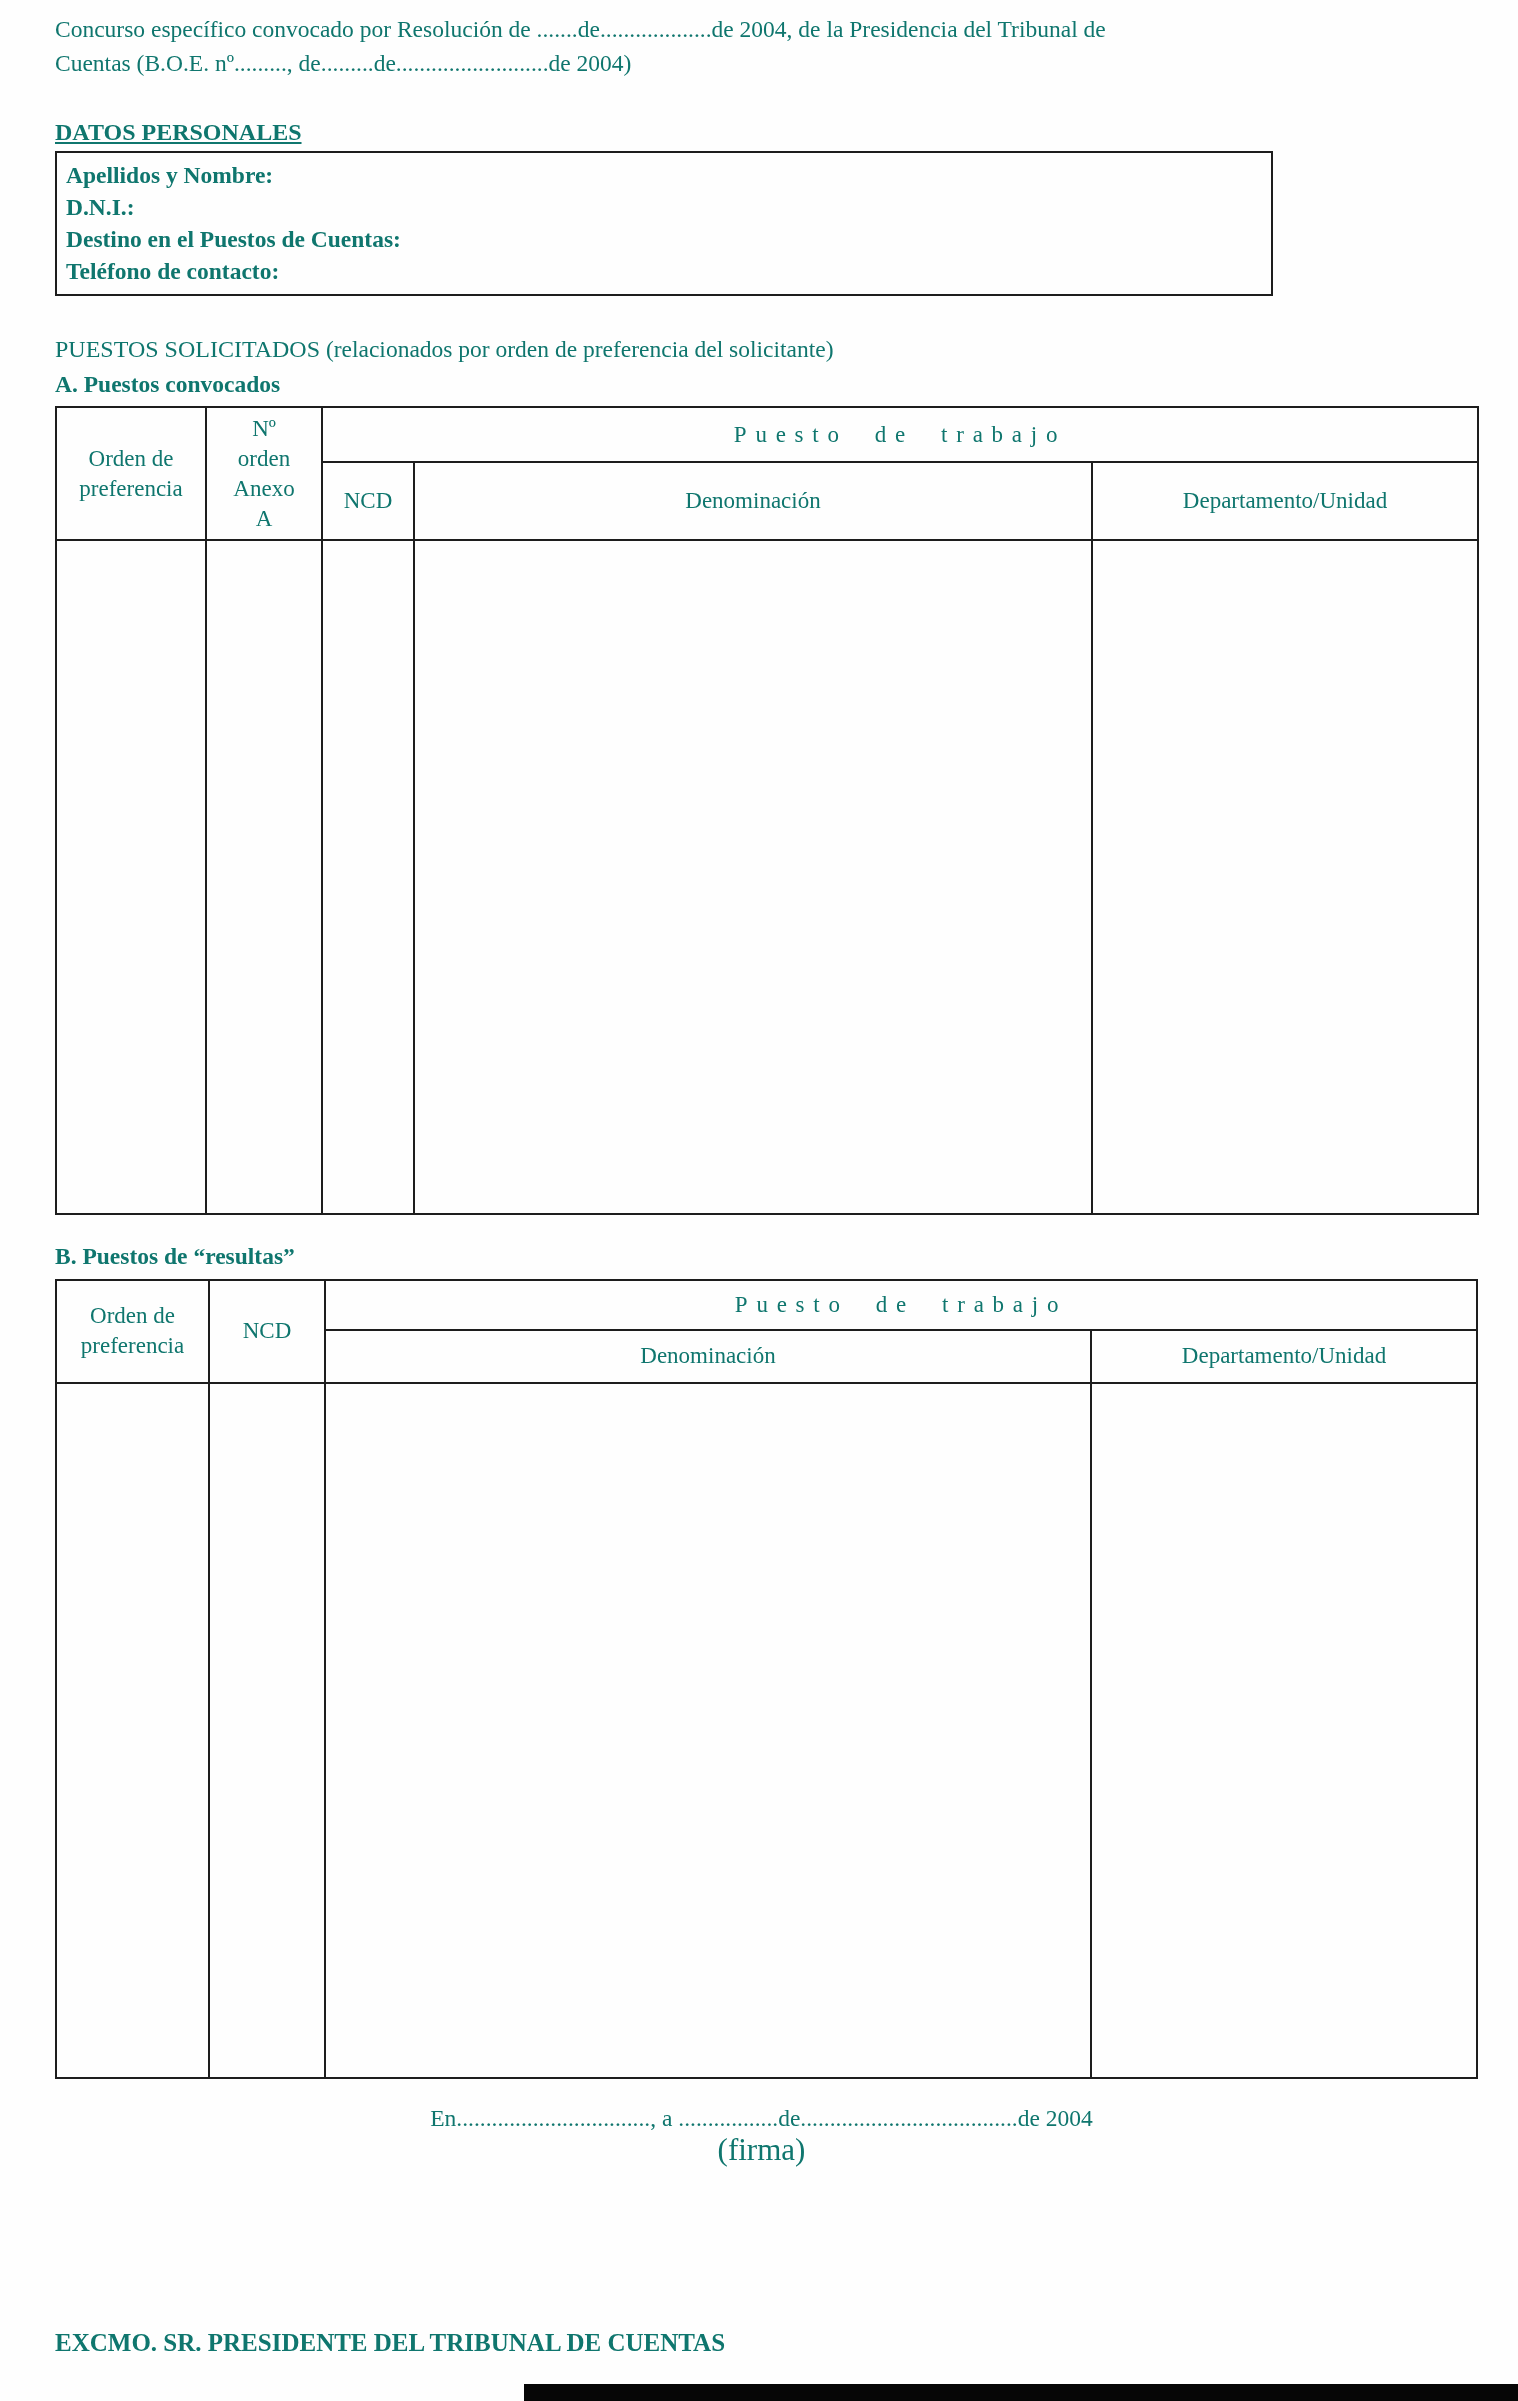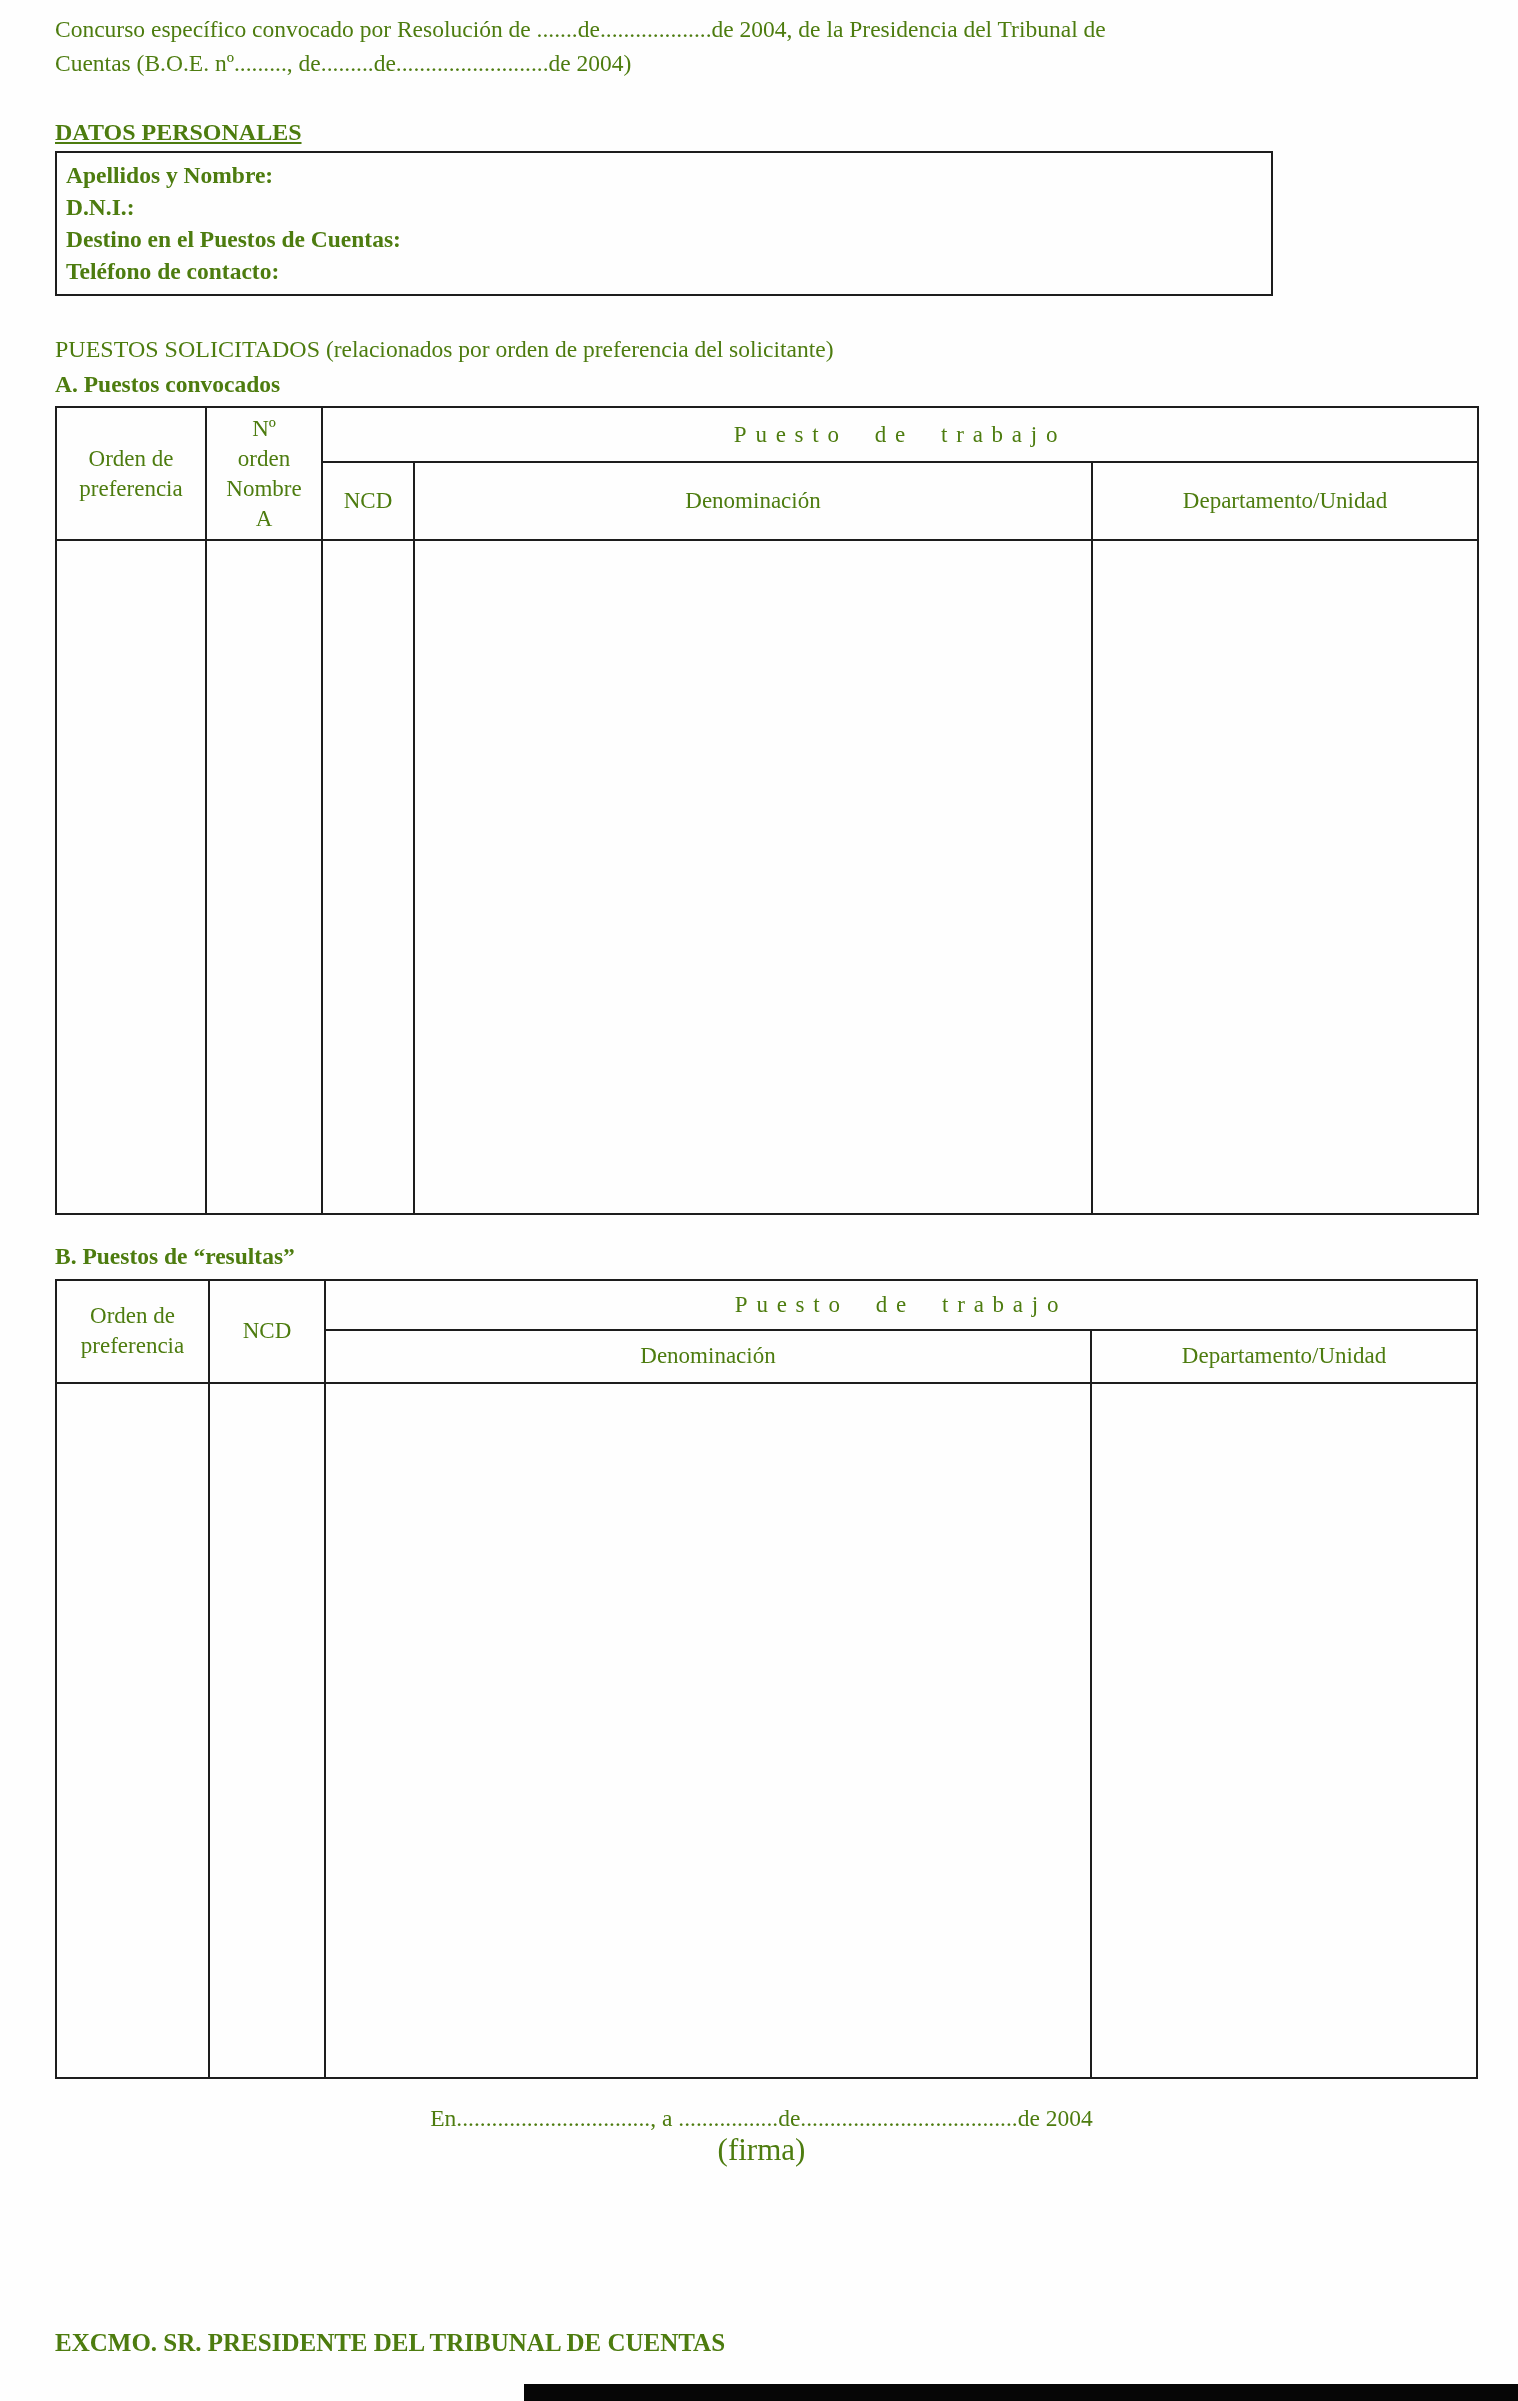--- a/index.html
+++ b/index.html
@@ -5,21 +5,21 @@
   html, body {
     margin: 0;
     padding: 0;
     background: #ffffff;
   }
   .page {
     position: relative;
     width: 1518px;
     height: 2401px;
     background: #fefefe;
-    color: #4d7c0f;
+    color: #0f766e;
     font-family: "Liberation Serif", "DejaVu Serif", serif;
     overflow: hidden;
   }
   .content {
     padding: 12px 50px 0 55px;
   }
   .intro {
     font-size: 23.5px;
     line-height: 34px;
   }
@@ -152,21 +152,21 @@
           <col style="width:92px">
           <col style="width:678px">
           <col style="width:386px">
       </colgroup>
       <tbody>
           <tr class="a-group-row">
         <th rowspan="2">Orden de preferencia</th>
         <th rowspan="2" class="stacked">
           <span>Nº</span>
           <span>orden</span>
-          <span>Nombre</span>
+          <span>Anexo</span>
           <span>A</span>
         </th>
         <th colspan="3" class="group-th">Puesto de trabajo</th>
       </tr>
       <tr class="a-sub-row">
         <th>NCD</th>
         <th>Denominación</th>
         <th>Departamento/Unidad</th>
       </tr>
       <tr class="a-body-row">

